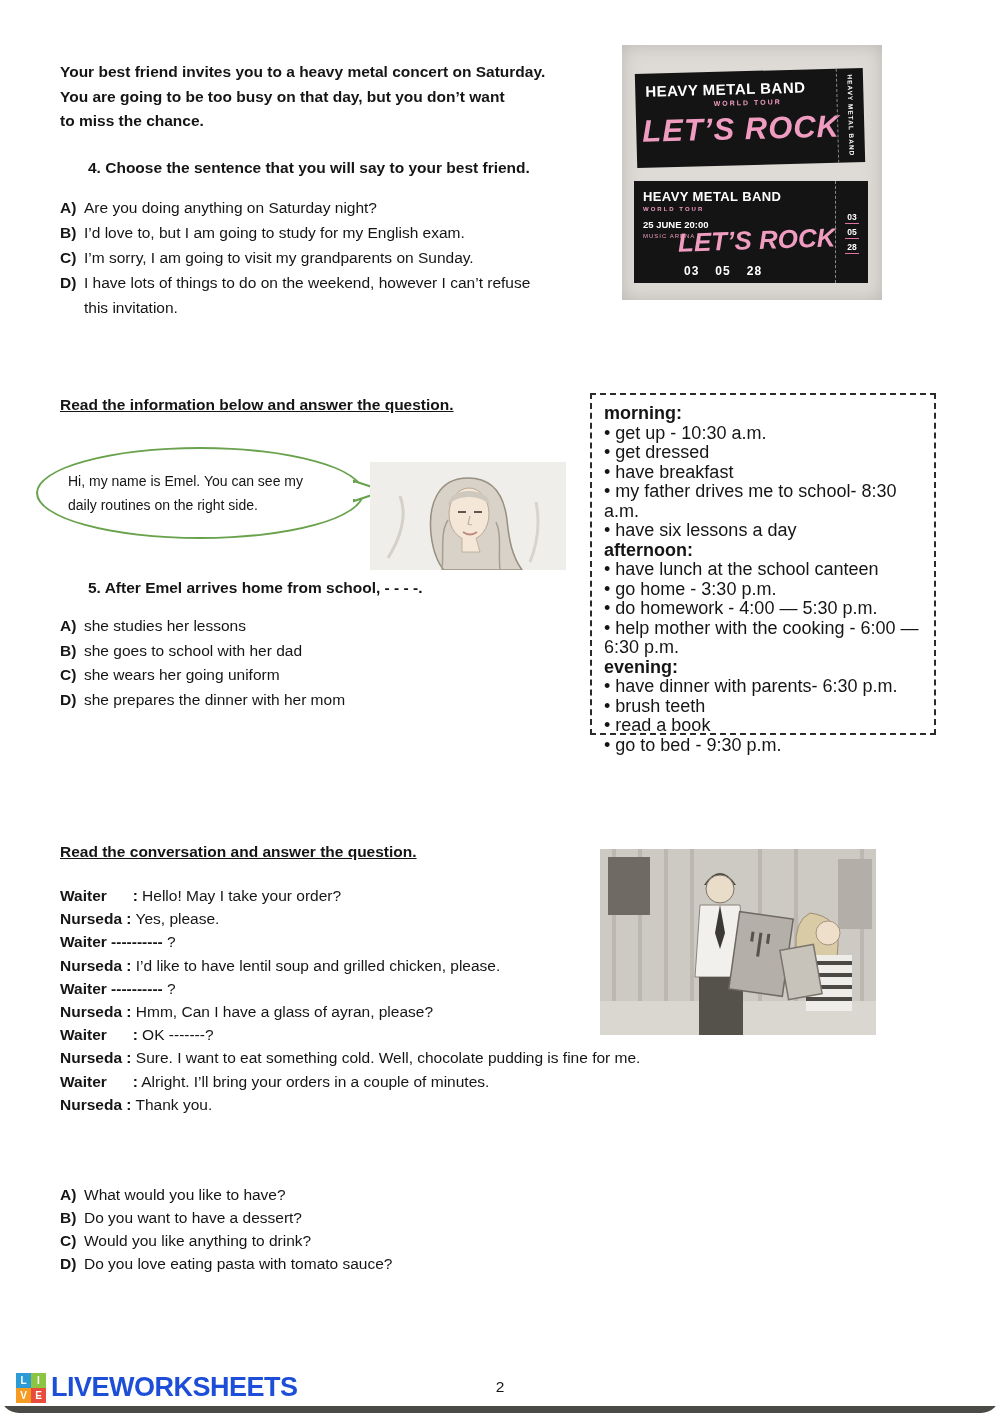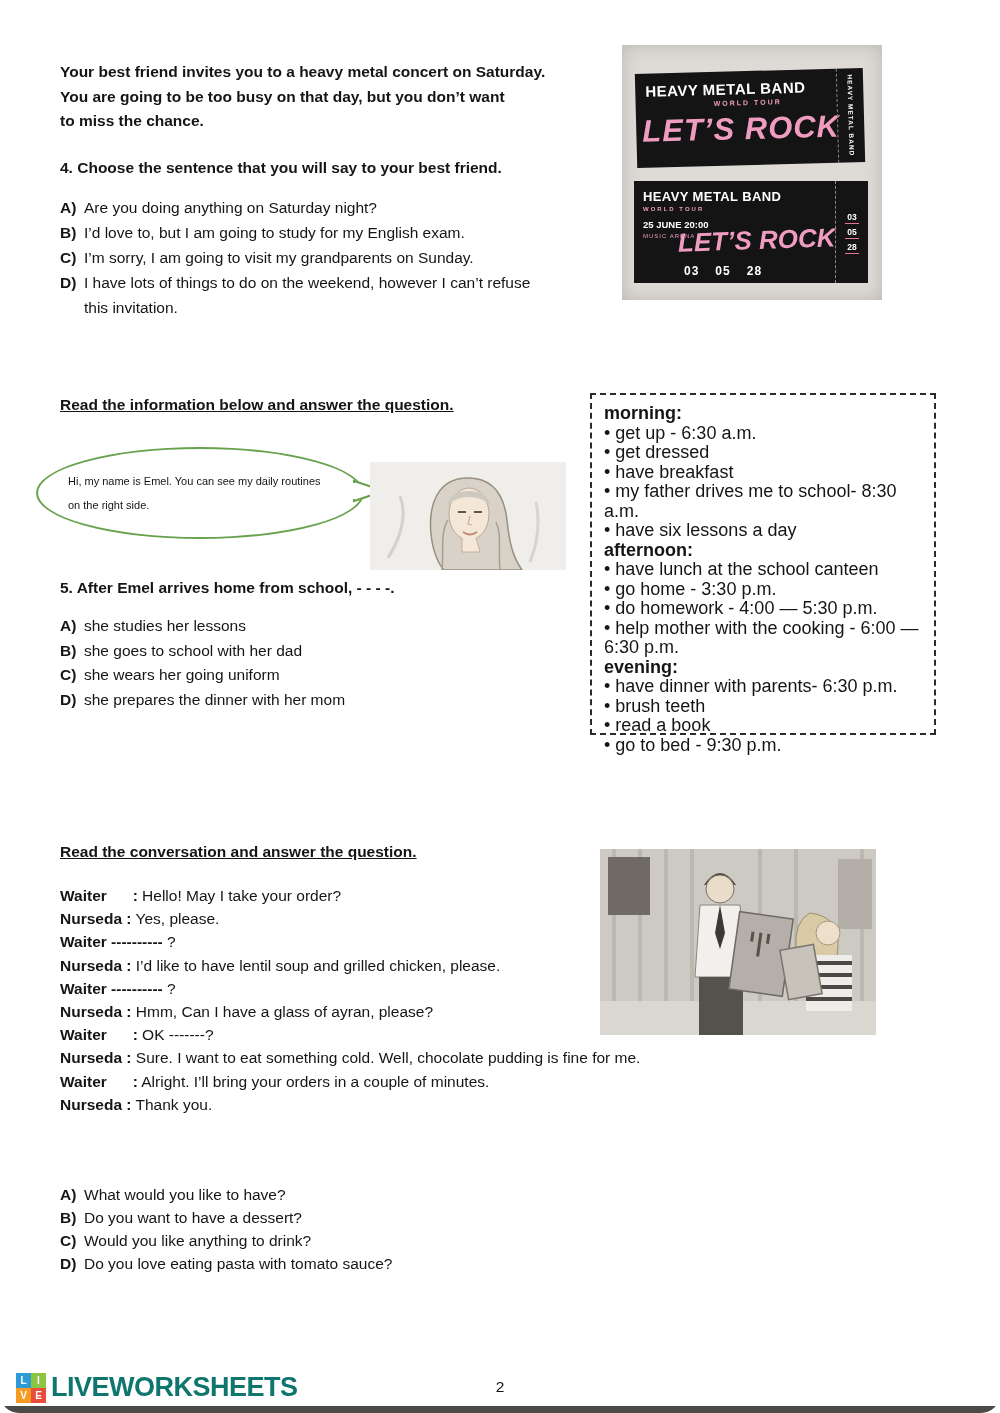--- a/index.html
+++ b/index.html
@@ -4,21 +4,21 @@
 <style>
   html,body { margin:0; padding:0; background:#ffffff; }
   .page { position:relative; width:1000px; height:1413px; background:#ffffff; overflow:hidden;
           font-family:"Liberation Sans", sans-serif; color:#151515;border-radius:19px; }
   .abs { position:absolute; }
 
   
   .intro { left:60px; top:60px; width:590px; font-weight:700; font-size:15.5px; line-height:24.5px; }
 
   
-  .q-title { font-weight:700; font-size:15.5px; }
+  .q-title { font-weight:700; font-size:15.5px;margin-left:28px; }
   #q4-title { left:60px; top:159px; }
   .options .opt { display:flex; font-size:15.5px; }
   .opt .letter { font-weight:700; flex:0 0 24px; }
   .opt .otext { flex:1; }
   #q4-options { left:60px; top:195px; width:486px; }
   #q4-options .opt { line-height:25px; }
   #q5-title { left:60px; top:579px; }
   #q5-options { left:60px; top:614px; width:500px; }
   #q5-options .opt { line-height:24.7px; }
   #q6-title { left:60px; top:1127px; }
@@ -50,21 +50,21 @@
   .t-slogan2 { position:absolute; left:44px; top:44px; font-size:26px; font-weight:800; font-style:italic;
                color:#ef9cc0; white-space:nowrap; transform:rotate(-2deg); }
   .t-nums { position:absolute; left:50px; bottom:5px; font-size:12px; font-weight:700; letter-spacing:1px; }
   .t-nums span { margin-right:16px; }
   .t2 .t-stub { width:32px; flex-direction:column; gap:2px; }
   .t2 .t-stub .snum { font-size:8.5px; font-weight:700; color:#fff; border-bottom:1px solid #e472a5; padding:1px 2px; }
 
   
   .bubble { left:36px; top:447px; width:324px; height:88px; border:2px solid #69a24d; border-radius:50%;
             display:flex; align-items:center; background:#fff; }
-  .bubble-text { padding:0 30px; font-size:11px; line-height:24px; }
+  .bubble-text { padding:0 30px; font-size:14px; line-height:24px; }
   .bubble-tail { position:absolute; left:352px; top:478px; width:34px; height:26px; }
   .portrait { left:370px; top:462px; width:196px; height:108px; }
 
   
   .routine { left:590px; top:393px; width:318px; height:320px; border:2px dashed #2b2b2b;
              padding:9px 12px; font-size:18px; line-height:19.5px; background:#fff; }
   .r-label { font-weight:700; }
   .r-item::before { content:"• "; }
 
   
@@ -75,21 +75,21 @@
 
   
   .scene { left:600px; top:849px; width:276px; height:186px; }
 
   
   .footer { left:16px; top:1372px; display:flex; align-items:center; gap:5px; }
   .logo-grid { width:30px; height:30px; display:grid; grid-template-columns:1fr 1fr; grid-template-rows:1fr 1fr; }
   .logo-grid span { display:flex; align-items:center; justify-content:center; color:#fff;
                     font-size:10px; font-weight:700; }
   .lg-l { background:#2d9bd6; } .lg-i { background:#8bc541; } .lg-v { background:#f59b22; } .lg-e { background:#e74c3c; }
-  .logo-text { font-size:27px; font-weight:700; color:#0f766e; letter-spacing:-0.5px; }
+  .logo-text { font-size:27px; font-weight:700; color:#1d4ed8; letter-spacing:-0.5px; }
   .page-num { left:0; top:1378px; width:1000px; text-align:center; font-size:15.5px; }
   .bottom-bar { left:0; top:1406px; width:1000px; height:7px; background:#4a4a47; }
 </style>
 </head>
 <body>
 
 <div class="page">
 
   <div class="abs intro">
     <div>Your best friend invites you to a heavy metal concert on Saturday.</div>
@@ -166,21 +166,21 @@
       <path d="M100 54 L 98 62 L 102 63" stroke="#c4b09a" stroke-width="1.2" fill="none"></path>
       <path d="M93 70 Q 100 75 107 70" stroke="#bf8a7a" stroke-width="2" fill="none"></path>
       <path d="M92 76 L 92 90 L 110 90 L 106 76" fill="#f4e7d8" stroke="#b9a894" stroke-width="0.8"></path>
       <path d="M72 108 C 74 88 70 70 78 58" stroke="#a89f93" stroke-width="1.5" fill="none"></path>
       <path d="M130 108 C 128 90 132 72 126 60" stroke="#a89f93" stroke-width="1.5" fill="none"></path>
     </svg>
   </div>
 
   <div class="abs routine">
     <div class="r-label">morning:</div>
-    <div class="r-item">get up - 6:30 a.m.</div>
+    <div class="r-item">get up - 10:30 a.m.</div>
     <div class="r-item">get dressed</div>
     <div class="r-item">have breakfast</div>
     <div class="r-item">my father drives me to school- 8:30 a.m.</div>
     <div class="r-item">have six lessons a day</div>
     <div class="r-label">afternoon:</div>
     <div class="r-item">have lunch at the school canteen</div>
     <div class="r-item">go home - 3:30 p.m.</div>
     <div class="r-item">do homework - 4:00 — 5:30 p.m.</div>
     <div class="r-item">help mother with the cooking - 6:00 — 6:30 p.m.</div>
     <div class="r-label">evening:</div>

